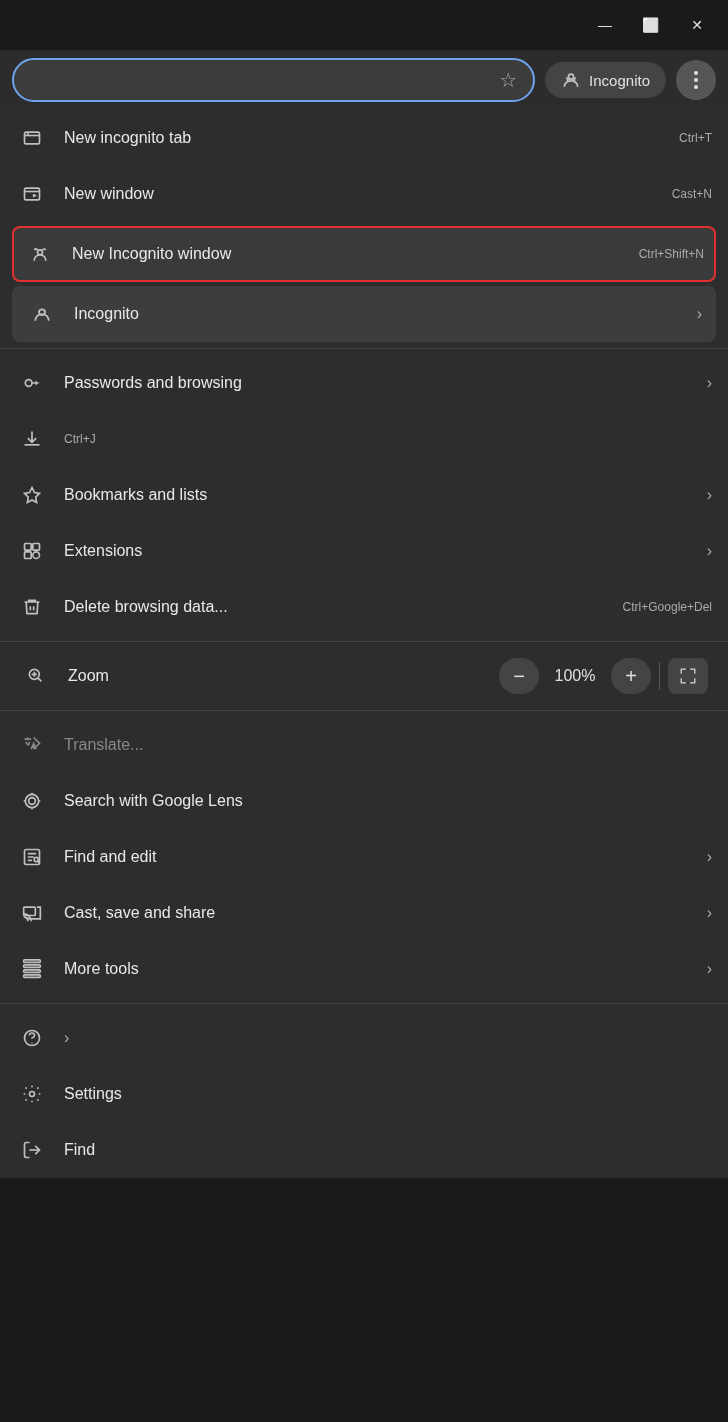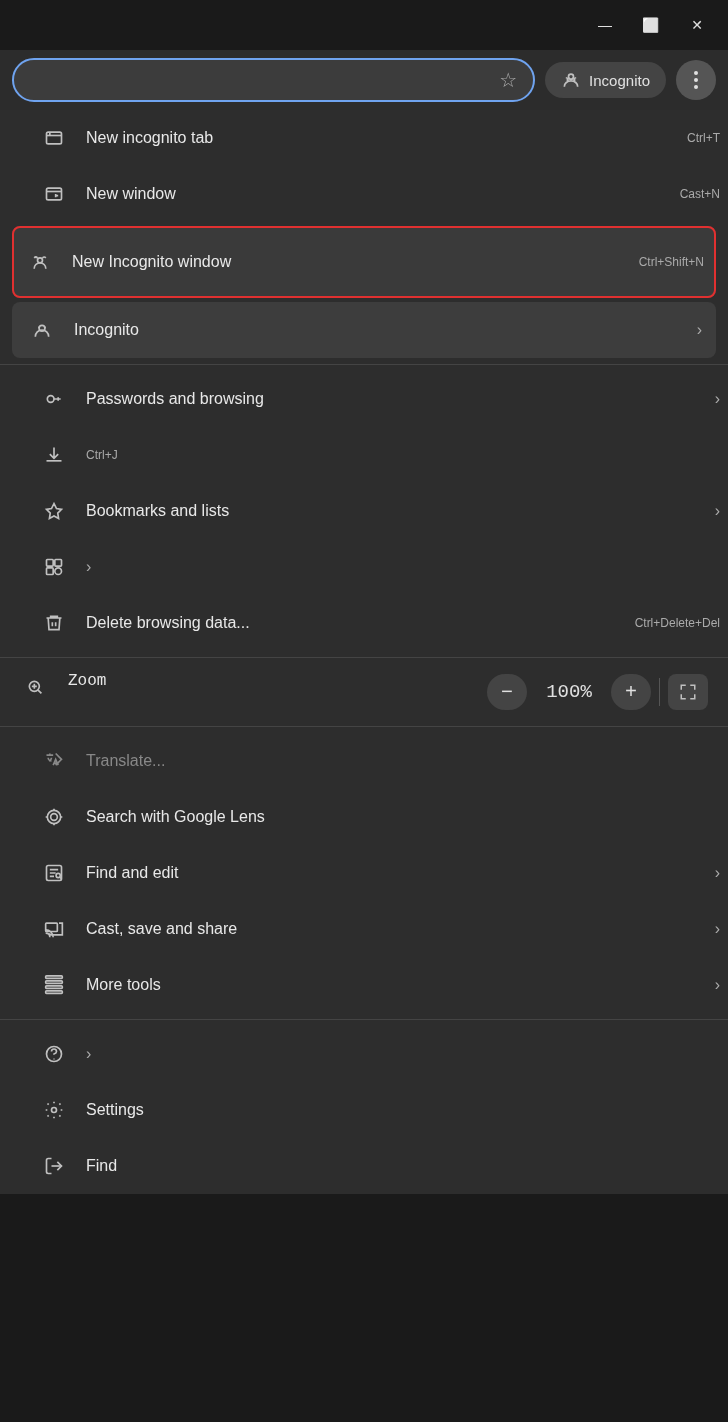--- a/index.html
+++ b/index.html
@@ -89,33 +89,32 @@
     }
 
     
     .dropdown {
       background: #2d2d2d;
       width: 100%;
     }
     .menu-item {
       display: flex;
       align-items: center;
-      padding: 12px 8px;
+      padding: 12px 16px;
       cursor: pointer;
       position: relative;
       min-height: 52px;
-      margin-left: 30px;
     }
     .menu-item.highlighted {
       background: #3a3a3a;
       border-radius: 8px;
       outline: 2px solid #e03030;
       outline-offset: -2px;
       margin: 4px 12px;
-      padding: 20px 12px;
+      padding: 12px 12px;
       width: calc(100% - 24px);
     }
     .menu-item.section-item {
       background: #3d3d3d;
       border-radius: 8px;
       margin: 2px 12px;
       width: calc(100% - 24px);
       padding: 12px 14px;
     }
     .menu-icon {
@@ -147,23 +146,23 @@
     }
     .divider {
       height: 1px;
       background: #444;
       margin: 6px 0;
     }
 
     
     .zoom-row {
       display: flex;
+      align-items: center;
       padding: 8px 20px;
       min-height: 56px;
-      font-family: Liberation Mono, monospace;
     }
     .zoom-icon {
       width: 32px;
       height: 32px;
       display: flex;
       align-items: center;
       justify-content: center;
       margin-right: 16px;
       font-size: 20px;
       color: #c0c0c0;
@@ -179,23 +178,23 @@
       background: #444;
       border-radius: 20px;
       display: flex;
       align-items: center;
       justify-content: center;
       cursor: pointer;
       font-size: 20px;
       color: #e0e0e0;
     }
     .zoom-value {
-      width: 84px;
+      width: 72px;
       text-align: center;
-      font-size: 19px;
+      font-size: 16px;
       color: #e0e0e0;
     }
     .zoom-divider {
       width: 1px;
       height: 28px;
       background: #555;
       margin: 0 8px;
     }
     .fullscreen-btn {
       width: 40px;
@@ -340,32 +339,33 @@
 
   <div class="menu-item">
     <div class="menu-icon">
       <svg class="svg-icon" viewBox="0 0 24 24" fill="none" stroke="#c0c0c0" stroke-width="2">
         <rect x="3" y="3" width="8" height="8" rx="1"></rect>
         <rect x="13" y="3" width="8" height="8" rx="1"></rect>
         <rect x="3" y="13" width="8" height="8" rx="1"></rect>
         <path d="M13 17c0-2.2 1.8-4 4-4s4 1.8 4 4-1.8 4-4 4-4-1.8-4-4z" fill="none"></path>
       </svg>
     </div>
+    <span class="menu-label">Extensions</span>
     <span class="menu-arrow">›</span>
   </div>
 
   <div class="menu-item">
     <div class="menu-icon">
       <svg class="svg-icon" viewBox="0 0 24 24" fill="none" stroke="#c0c0c0" stroke-width="2">
         <path d="M3 6h18M8 6V4h8v2M19 6l-1 14H6L5 6"></path>
         <path d="M10 11v5M14 11v5"></path>
       </svg>
     </div>
     <span class="menu-label">Delete browsing data...</span>
-    <span class="menu-shortcut">Ctrl+Delete+Del</span>
+    <span class="menu-shortcut">Ctrl+Google+Del</span>
   </div>
 
   <div class="divider"></div>
 
   <div class="zoom-row">
     <div class="zoom-icon">
       <svg class="svg-icon" viewBox="0 0 24 24" fill="none" stroke="#c0c0c0" stroke-width="2">
         <circle cx="10" cy="10" r="6"></circle>
         <path d="M14.5 14.5l4 4"></path>
         <path d="M7 10h6M10 7v6"></path>

